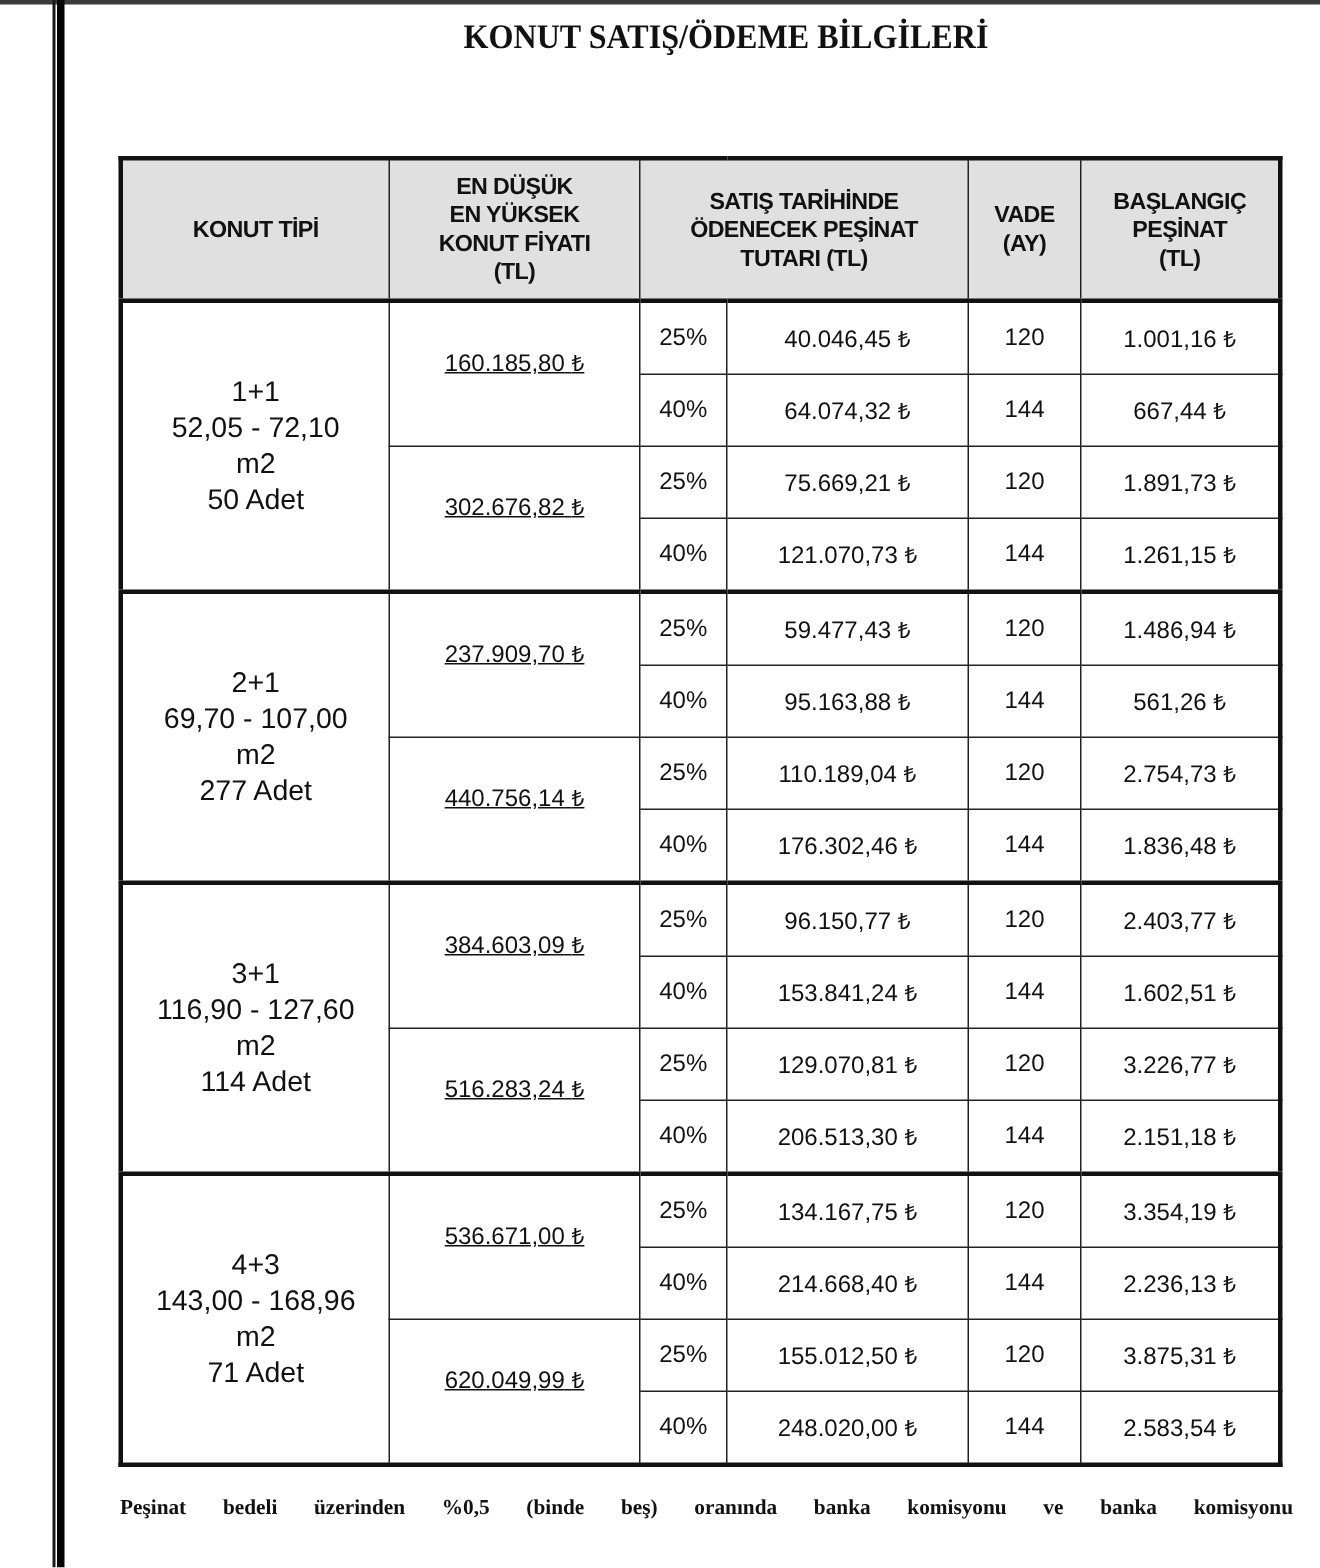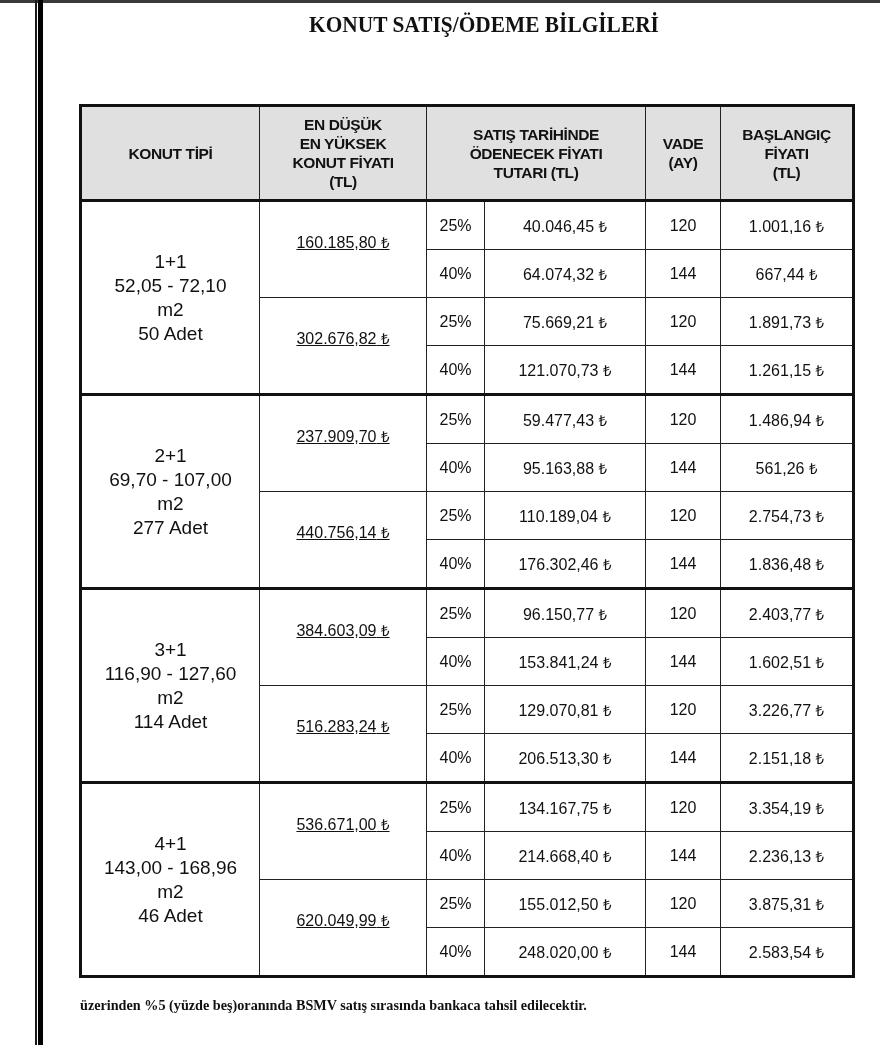--- a/index.html
+++ b/index.html
@@ -65,30 +65,30 @@
     <tr>
       <th><span>KONUT TİPİ</span></th>
       <th>
         <div>EN DÜŞÜK</div>
         <div>EN YÜKSEK</div>
         <div>KONUT FİYATI</div>
         <div>(TL)</div>
       </th>
       <th colspan="2">
         <div>SATIŞ TARİHİNDE</div>
-        <div>ÖDENECEK FİYATI</div>
+        <div>ÖDENECEK PEŞİNAT</div>
         <div>TUTARI (TL)</div>
       </th>
       <th>
         <div>VADE</div>
         <div>(AY)</div>
       </th>
       <th>
         <div>BAŞLANGIÇ</div>
-        <div>FİYATI</div>
+        <div>PEŞİNAT</div>
         <div>(TL)</div>
       </th>
     </tr>
   </thead>
   <tbody id="table-body">
       <tr class="group-start">
         <td class="konut-tipi" rowspan="4">
           <div>1+1</div>
           <div>52,05 - 72,10</div>
           <div>m2</div>
@@ -178,24 +178,24 @@
         <td class="taksit"><span>3.226,77</span> <span class="lira">₺</span></td>
       </tr>
       <tr>
         <td class="pct">40%</td>
         <td class="amount"><span>206.513,30</span> <span class="lira">₺</span></td>
         <td class="vade">144</td>
         <td class="taksit"><span>2.151,18</span> <span class="lira">₺</span></td>
       </tr>
       <tr class="group-start">
         <td class="konut-tipi" rowspan="4">
-          <div>4+1</div>
+          <div>4+3</div>
           <div>143,00 - 168,96</div>
           <div>m2</div>
-          <div>46 Adet</div>
+          <div>71 Adet</div>
         </td>
         <td class="price" rowspan="2"><span class="shift"><span>536.671,00</span> <span class="lira">₺</span></span></td>
         <td class="pct">25%</td>
         <td class="amount"><span>134.167,75</span> <span class="lira">₺</span></td>
         <td class="vade">120</td>
         <td class="taksit"><span>3.354,19</span> <span class="lira">₺</span></td>
       </tr>
       <tr>
         <td class="pct">40%</td>
         <td class="amount"><span>214.668,40</span> <span class="lira">₺</span></td>
@@ -212,14 +212,14 @@
       <tr>
         <td class="pct">40%</td>
         <td class="amount"><span>248.020,00</span> <span class="lira">₺</span></td>
         <td class="vade">144</td>
         <td class="taksit"><span>2.583,54</span> <span class="lira">₺</span></td>
       </tr>
     </tbody>
 </table>
 
 <div class="note">
-  <span>üzerinden %5 (yüzde beş)oranında BSMV satış sırasında bankaca tahsil edilecektir.</span>
+  <span class="line1">Peşinat bedeli üzerinden %0,5 (binde beş) oranında banka komisyonu ve banka komisyonu</span>
 </div>
 
 </body></html>

